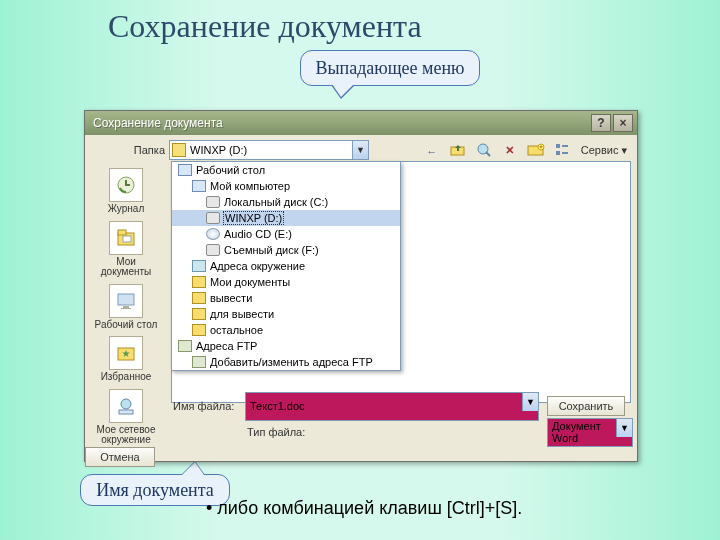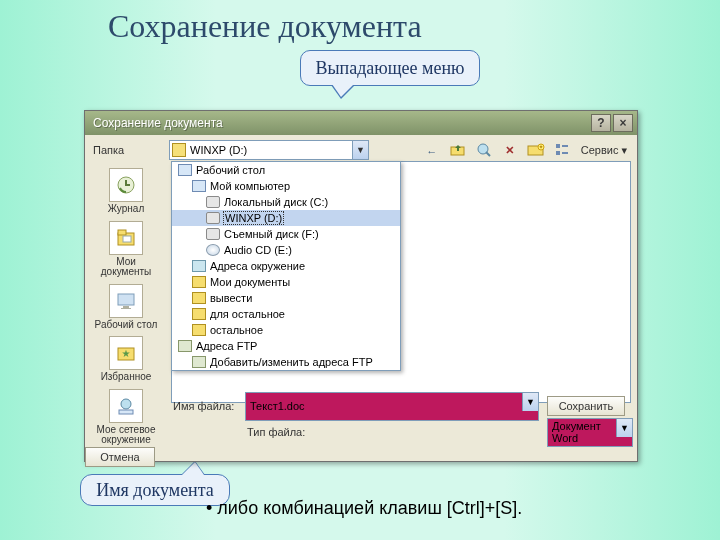--- a/index.html
+++ b/index.html
@@ -24,21 +24,21 @@
     background: #e9f1fa; border: 1.5px solid #4a7ab8;
     border-radius: 12px;
     display: flex; align-items: center; justify-content: center;
     font-family: "Times New Roman", serif; font-size: 18px; color: #1f3763;
     text-align: center;
     padding: 4px 10px;
   }
   .callout .tail {
     position: absolute; width: 0; height: 0;
   }
-  #callout1 { left: 300px; top: 50px; width: 180px; height: 36px; border-radius: 10px; }
+  #callout1 { left: 300px; top: 50px; width: 180px; height: 36px; }
   #callout1 .tail { left: 30px; bottom: -14px; border-left: 10px solid transparent; border-right: 14px solid transparent; border-top: 14px solid #4a7ab8; }
   #callout1 .tail::after { content:""; position:absolute; left:-9px; top:-15px; border-left: 9px solid transparent; border-right: 13px solid transparent; border-top: 13px solid #e9f1fa;}
   #callout2 { left: 500px; top: 174px; width: 134px; height: 50px; line-height:1.1; }
   #callout2 .tail { left: -14px; top: 6px; border-top: 8px solid transparent; border-bottom: 12px solid transparent; border-right: 14px solid #4a7ab8;}
   #callout2 .tail::after { content:""; position:absolute; left:1px; top:-7px; border-top:7px solid transparent; border-bottom:11px solid transparent; border-right:13px solid #e9f1fa;}
   #callout3 { left: 80px; top: 474px; width: 150px; height: 32px; text-align: right; }
   #callout3 .tail { right: 24px; top: -14px; border-left: 14px solid transparent; border-right: 10px solid transparent; border-bottom: 14px solid #4a7ab8;}
   #callout3 .tail::after { content:""; position:absolute; left:-13px; top:1px; border-left:13px solid transparent; border-right:9px solid transparent; border-bottom:13px solid #e9f1fa;}
 
   
@@ -55,21 +55,21 @@
   }
   .titlebar .t-title { flex: 1; padding-left: 4px; text-shadow:1px 1px 0 rgba(0,0,0,.3);}
   .titlebar .t-btn {
     width: 20px; height: 18px; margin-left: 2px;
     background: linear-gradient(#d8d6c7,#b6b3a0); border:1px solid #6c6c5c;
     display:flex; align-items:center; justify-content:center;
     color:#3a3a3a; font-weight:bold; font-size:12px;
   }
   .toprow {
     height: 26px; display: flex; align-items: center;
-    padding: 4px 6px 0 6px; gap: 4px;
+    padding: 4px 6px 0 6px; gap: 4px; text-align: right;
   }
   .toprow .lbl { width: 74px; padding-left: 2px; color:#333;}
   .combo {
     flex: 0 0 200px; height: 20px; background:#fff; border:1px solid #7f9db9;
     display:flex; align-items:center; padding:0 2px; position:relative;
   }
   .combo .ico { width:14px; height:14px; background:#f6e07a; border:1px solid #b09020; margin-right:4px;}
   .combo .arrow { position:absolute; right:0; top:0; width:16px; height:18px;
     background:linear-gradient(#dfe8f6,#bcd2ef); border-left:1px solid #7f9db9;
     display:flex; align-items:center; justify-content:center; font-size:9px; color:#333;}
@@ -285,47 +285,47 @@
             <span class="dd-ico disk"></span>
             <span class="txt">Локальный диск (C:)</span>
           </div>
           <div class="dd-row sel">
             <span class="depth2"></span>
             <span class="dd-ico disk"></span>
             <span class="txt">WINXP (D:)</span>
           </div>
           <div class="dd-row">
             <span class="depth2"></span>
+            <span class="dd-ico cd"></span>
+            <span class="txt">Audio CD (E:)</span>
+          </div>
+          <div class="dd-row">
+            <span class="depth2"></span>
             <span class="dd-ico disk"></span>
             <span class="txt">Съемный диск (F:)</span>
           </div>
           <div class="dd-row">
-            <span class="depth2"></span>
-            <span class="dd-ico cd"></span>
-            <span class="txt">Audio CD (E:)</span>
-          </div>
-          <div class="dd-row">
             <span class="depth1"></span>
             <span class="dd-ico net"></span>
             <span class="txt">Адреса окружение</span>
           </div>
           <div class="dd-row">
             <span class="depth1"></span>
             <span class="dd-ico folder"></span>
             <span class="txt">Мои документы</span>
           </div>
           <div class="dd-row">
             <span class="depth1"></span>
             <span class="dd-ico folder"></span>
             <span class="txt">вывести</span>
           </div>
           <div class="dd-row">
             <span class="depth1"></span>
             <span class="dd-ico folder"></span>
-            <span class="txt">для остальное</span>
+            <span class="txt">для вывести</span>
           </div>
           <div class="dd-row">
             <span class="depth1"></span>
             <span class="dd-ico folder"></span>
             <span class="txt">остальное</span>
           </div>
           <div class="dd-row">
             <span class="depth0"></span>
             <span class="dd-ico ftp"></span>
             <span class="txt">Адреса FTP</span>

